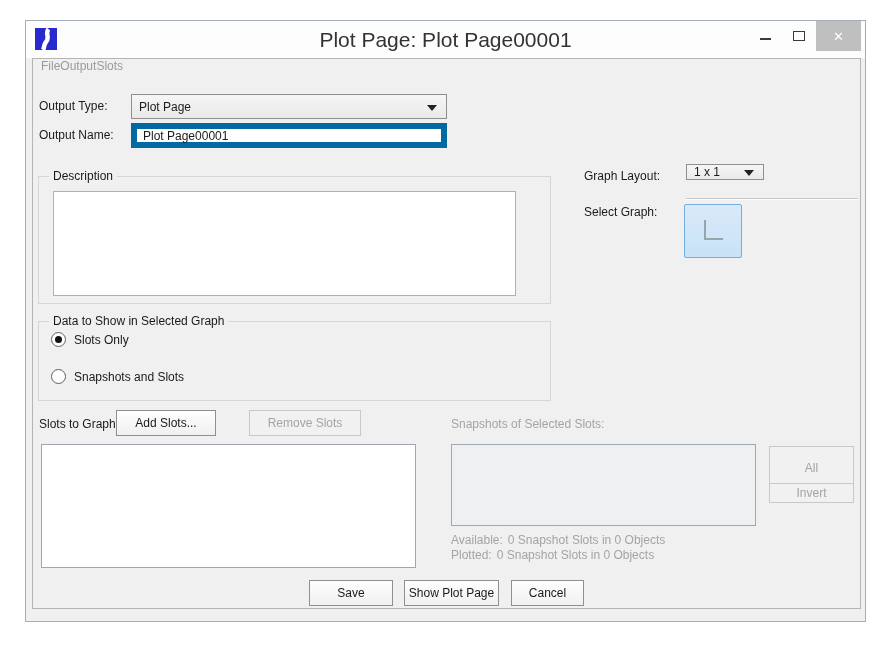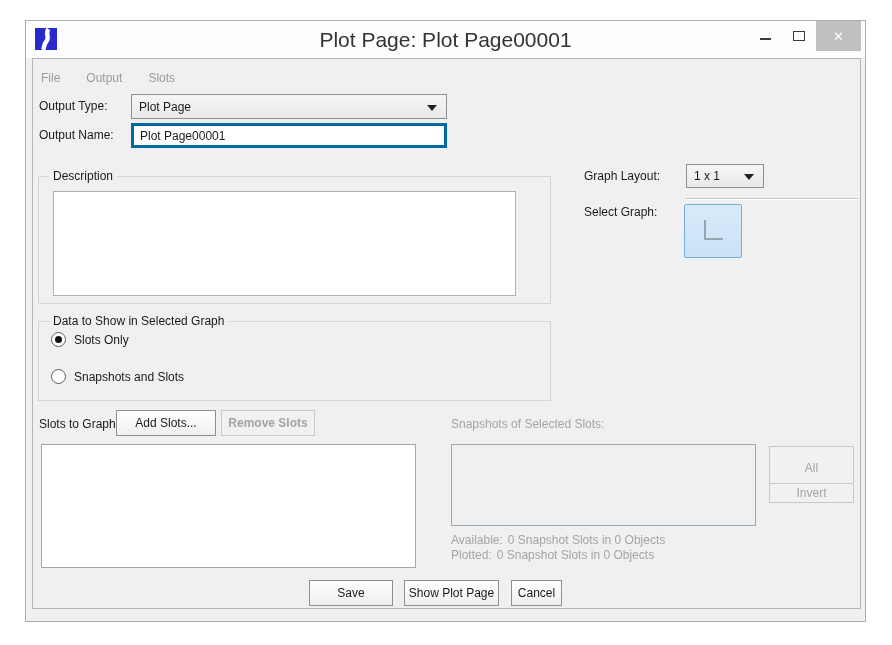--- a/index.html
+++ b/index.html
@@ -27,38 +27,38 @@
     width:45px;background:#bfbfbf;color:#ffffff;display:flex;align-items:center;
     justify-content:center;font-size:13px;font-family:"DejaVu Sans",sans-serif;
   }
   
   .frame{
     position:absolute;left:6px;top:37px;width:829px;height:551px;
     border:1px solid #b5b5b5;background:#f0f0f0;box-sizing:border-box;
   }
   
   .menubar{
-    position:absolute;left:0;top:0;right:0;height:26px;display:flex;align-items:flex-end;
-    gap:26px;padding-left:8px;color:#9b9b9b;font-size:12px;
+    position:absolute;left:0;top:0;right:0;height:26px;display:flex;align-items:flex-start;
+    padding-left:8px;color:#9b9b9b;font-size:12px;
   }
   
   .lbl{position:absolute;white-space:nowrap;}
   .lbl.dis{color:#a4a4a4;}
   .combo{
     position:absolute;box-sizing:border-box;border:1px solid #8f8f8f;
     background:linear-gradient(#f6f6f6,#e9e9e9);
   }
   .combo .combo-text{position:absolute;left:7px;top:0;bottom:0;display:flex;align-items:center;}
   .combo .arrow{
     position:absolute;right:9px;top:50%;margin-top:-2px;width:0;height:0;
     border-left:5px solid transparent;border-right:5px solid transparent;
     border-top:6px solid #222;
   }
   .tfield{
-    position:absolute;box-sizing:border-box;border:3px solid #0369a1;background:#fff;
+    position:absolute;box-sizing:border-box;border:6px solid #0369a1;background:#fff;
     display:flex;align-items:center;padding-left:6px;
   }
   .groupbox{position:absolute;border:1px solid #d6d6d6;box-sizing:border-box;}
   .group-label{
     position:absolute;left:10px;top:-8px;background:#f0f0f0;padding:0 4px;white-space:nowrap;
   }
   .desc-area{
     position:absolute;left:14px;top:14px;width:463px;height:105px;box-sizing:border-box;
     border:1px solid #b0b0b0;background:#fff;resize:none;outline:none;
     font-family:"Liberation Sans",sans-serif;font-size:12px;
@@ -127,21 +127,21 @@
     <div class="tfield" style="left:98px;top:64px;width:316px;height:25px;">
       <span>Plot Page00001</span>
     </div>
 
     <div class="groupbox" style="left:5px;top:117px;width:513px;height:128px;">
       <span class="group-label">Description</span>
       <textarea class="desc-area" style=""></textarea>
     </div>
 
     <div class="lbl" style="left:551px;top:110px;">Graph Layout:</div>
-    <div class="combo" style="left:653px;top:105px;width:78px;height:24px;">
+    <div class="combo" style="left:653px;top:105px;width:78px;height:16px;">
       <span class="combo-text">1 x 1</span>
       <span class="arrow"></span>
     </div>
     <div class="separator" style="left:653px;top:139px;width:172px;"></div>
     <div class="lbl" style="left:551px;top:146px;">Select Graph:</div>
     <div class="select-graph" style="left:651px;top:145px;width:58px;height:54px;">
       <svg width="56" height="52" viewBox="0 0 56 52">
         <path d="M20 15 V 34 H 38" stroke="#97a5ae" stroke-width="2" fill="none"></path>
       </svg>
     </div>
@@ -155,21 +155,21 @@
       <div class="radio-row" style="left:12px;top:47px;">
         <span class="radio-dot"></span>
         <span>Snapshots and Slots</span>
       </div>
     </div>
 
     <div class="lbl" style="left:6px;top:358px;">Slots to Graph:</div>
     <div class="btn" style="left:83px;top:351px;width:100px;height:26px;">
       <span>Add Slots...</span>
     </div>
-    <div class="btn disabled" style="left:188px;top:351px;width:94px;height:26px;font-weight:bold;">
+    <div class="btn disabled" style="left:216px;top:351px;width:112px;height:26px;">
       <span>Remove Slots</span>
     </div>
     <div class="lbl dis" style="left:418px;top:358px;">Snapshots of Selected Slots:</div>
 
     <div class="listbox" style="left:8px;top:385px;width:375px;height:124px;"></div>
     <div class="listbox dis" style="left:418px;top:385px;width:305px;height:82px;"></div>
 
     <div class="btn disabled" style="left:736px;top:387px;width:85px;height:44px;justify-content:center;">
       <span>All</span>
     </div>
@@ -185,18 +185,18 @@
         <span>Plotted:</span><span>0 Snapshot Slots in 0 Objects</span>
       </div>
     </div>
 
     <div class="btn" style="left:276px;top:521px;width:84px;height:26px;">
       <span>Save</span>
     </div>
     <div class="btn" style="left:371px;top:521px;width:95px;height:26px;">
       <span>Show Plot Page</span>
     </div>
-    <div class="btn" style="left:478px;top:521px;width:51px;height:26px;">
+    <div class="btn" style="left:478px;top:521px;width:73px;height:26px;">
       <span>Cancel</span>
     </div>
 
   </div>
 </div>
 
 </body></html>

